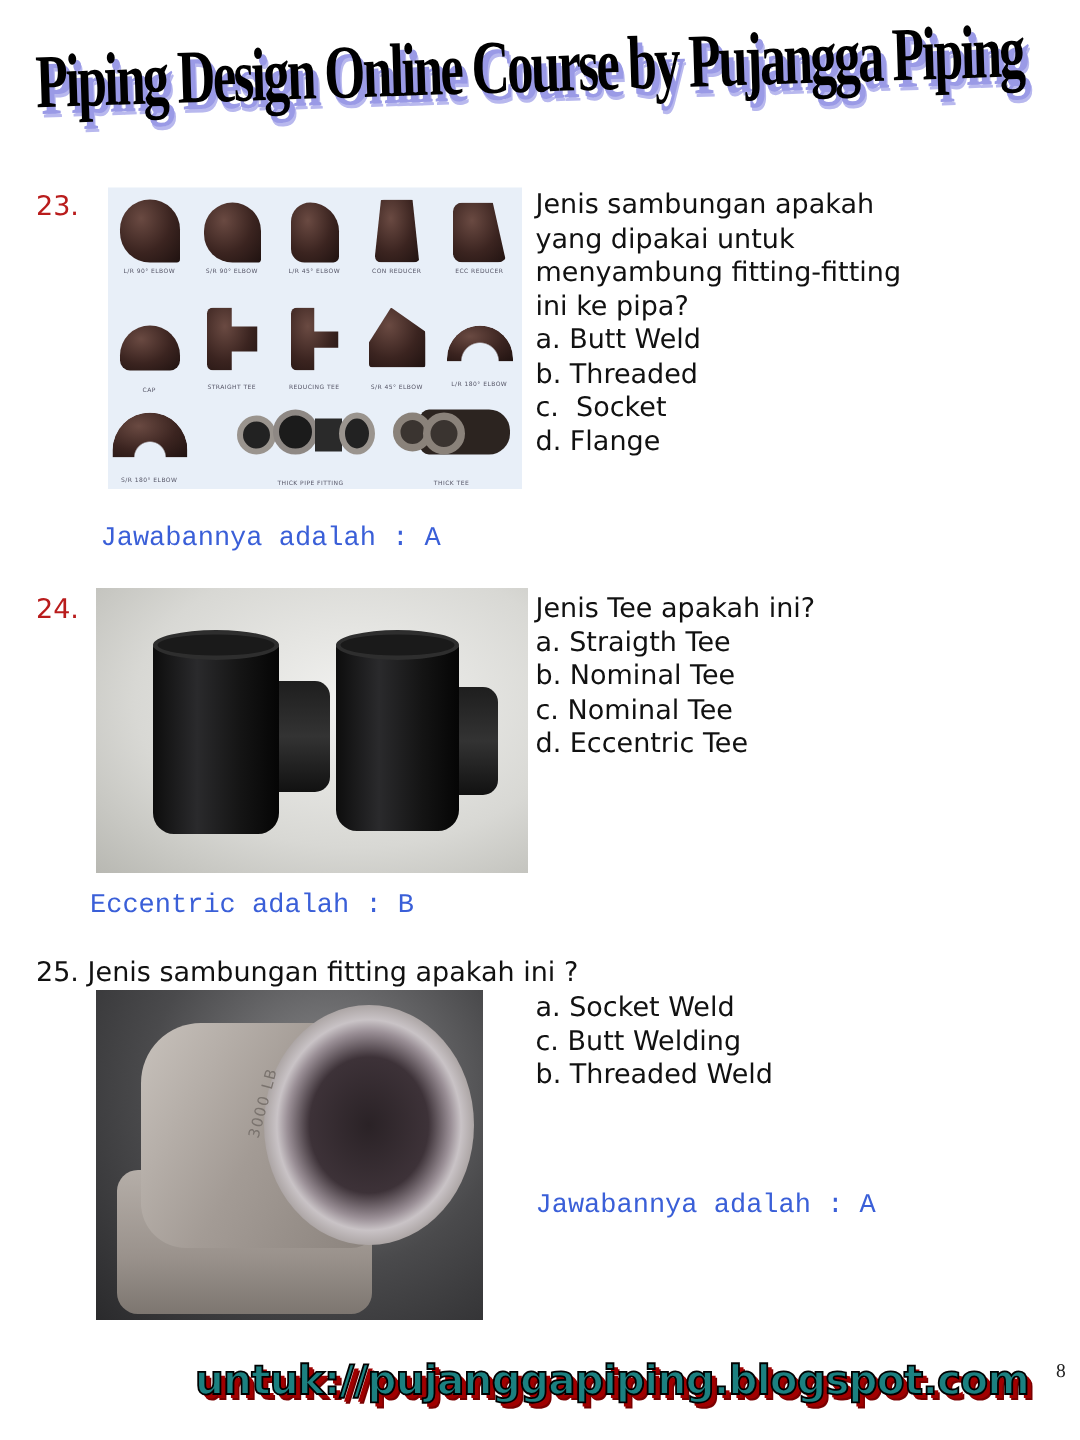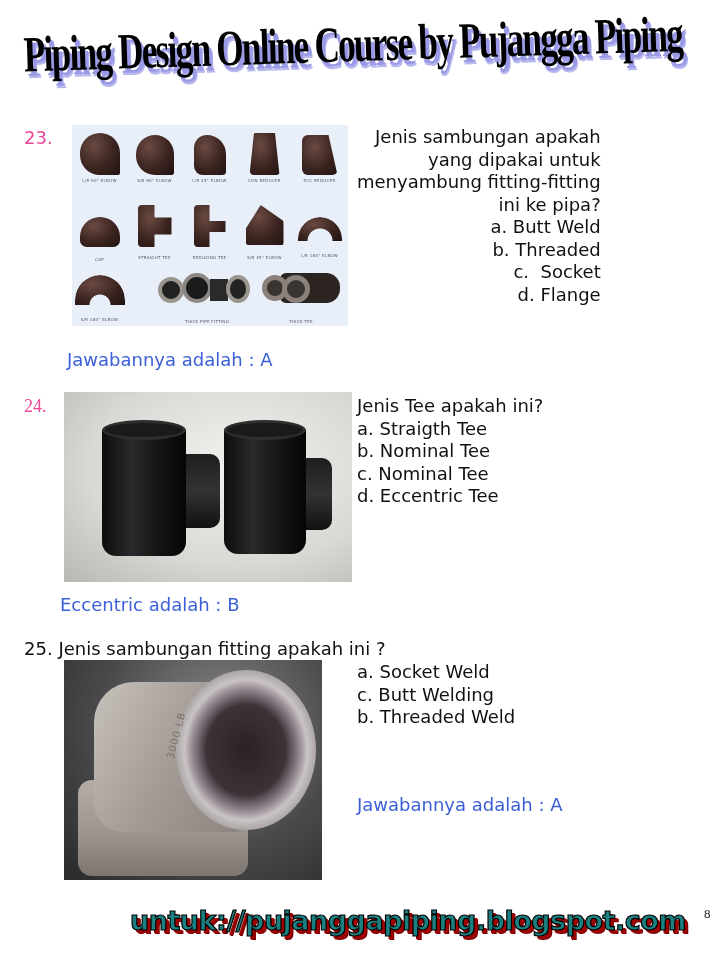--- a/index.html
+++ b/index.html
@@ -9,23 +9,23 @@
   .title {
     position: absolute; left: 24px; top: 30px; width: 650px; height: 60px;
     transform: rotate(-1.8deg); transform-origin: left center;
     font-family: "Liberation Serif", serif; font-weight: bold;
     font-size: 44px; letter-spacing: -2.2px; color: #000;
     text-shadow: 4px 4px 0 #9a9ae6, 5px 6px 0 #b8b8ee;
     white-space: nowrap;
     transform: rotate(-1.8deg) scaleX(0.80) scaleY(1.15);
   }
 
-  .qnum { position: absolute; font-size: 18px; color: #ec4899; }
+  .qnum { position: absolute; font-size: 18px; color: #b91c1c; }
   .qtext { position: absolute; font-size: 18px; line-height: 22.5px; color: #111; }
-  .answer { position: absolute; font-size: 18px; color: #3a5fd8; }
+  .answer { position: absolute; font-size: 18px; color: #3a5fd8; font-family: Liberation Mono, monospace; }
 
   
   .catalog {
     position: absolute; left: 72px; top: 125px; width: 276px; height: 201px;
     background: #e8eff8;
   }
   .cat-cell { position: absolute; width: 55px; text-align: center; }
   .cat-shape { margin: 0 auto; background: radial-gradient(ellipse at 35% 30%, #6a4a42 0%, #3b2420 55%, #1f1210 100%); }
   .cat-label { font-size: 4px; color: #556; letter-spacing: 0.3px; margin-top: 3px; white-space: nowrap; }
 
@@ -127,34 +127,34 @@
   <div class="cat-cell" style="left:188px; top:146px; width:82px;">
     <div style="position:relative;height:36px;">
       <div style="position:absolute;left:20px;top:2px;width:60px;height:30px;border-radius:6px 14px 14px 6px;background:#2c2420;"></div>
       <div style="position:absolute;left:2px;top:4px;width:26px;height:26px;border-radius:50%;background:#3a3430;border:5px solid #8a827a;"></div>
       <div style="position:absolute;left:22px;top:4px;width:28px;height:28px;border-radius:50%;background:#3a3430;border:5px solid #8a827a;"></div>
     </div>
     <div class="cat-label" style="margin-top:12px;">THICK TEE</div>
   </div>
 </div>
 
-<div class="qtext" style="left:357px; top:126px;text-align:right;">
+<div class="qtext" style="left:357px; top:126px;">
   <div>Jenis sambungan apakah</div>
   <div>yang dipakai untuk</div>
   <div>menyambung fitting-fitting</div>
   <div>ini ke pipa?</div>
   <div>a. Butt Weld</div>
   <div>b. Threaded</div>
   <div style="white-space:pre;">c.  Socket</div>
   <div>d. Flange</div>
 </div>
 
 <div class="answer" style="left:67px; top:349px;">Jawabannya adalah : A</div>
 
-<div class="qnum" style="left:24px; top:396px;font-family:Liberation Serif, serif;">24.</div>
+<div class="qnum" style="left:24px; top:396px;">24.</div>
 
 <div class="tees">
 
   <div class="tee-branch" style="left:110px; top:62px; width:46px; height:74px;"></div>
   <div class="tee-body" style="left:38px; top:34px; width:84px; height:130px;"></div>
   <div class="tee-top" style="left:38px; top:28px; width:84px; height:20px;"></div>
 
   <div class="tee-branch" style="left:222px; top:66px; width:46px; height:72px;"></div>
   <div class="tee-body" style="left:160px; top:34px; width:82px; height:128px;"></div>
   <div class="tee-top" style="left:160px; top:28px; width:82px; height:20px;"></div>

